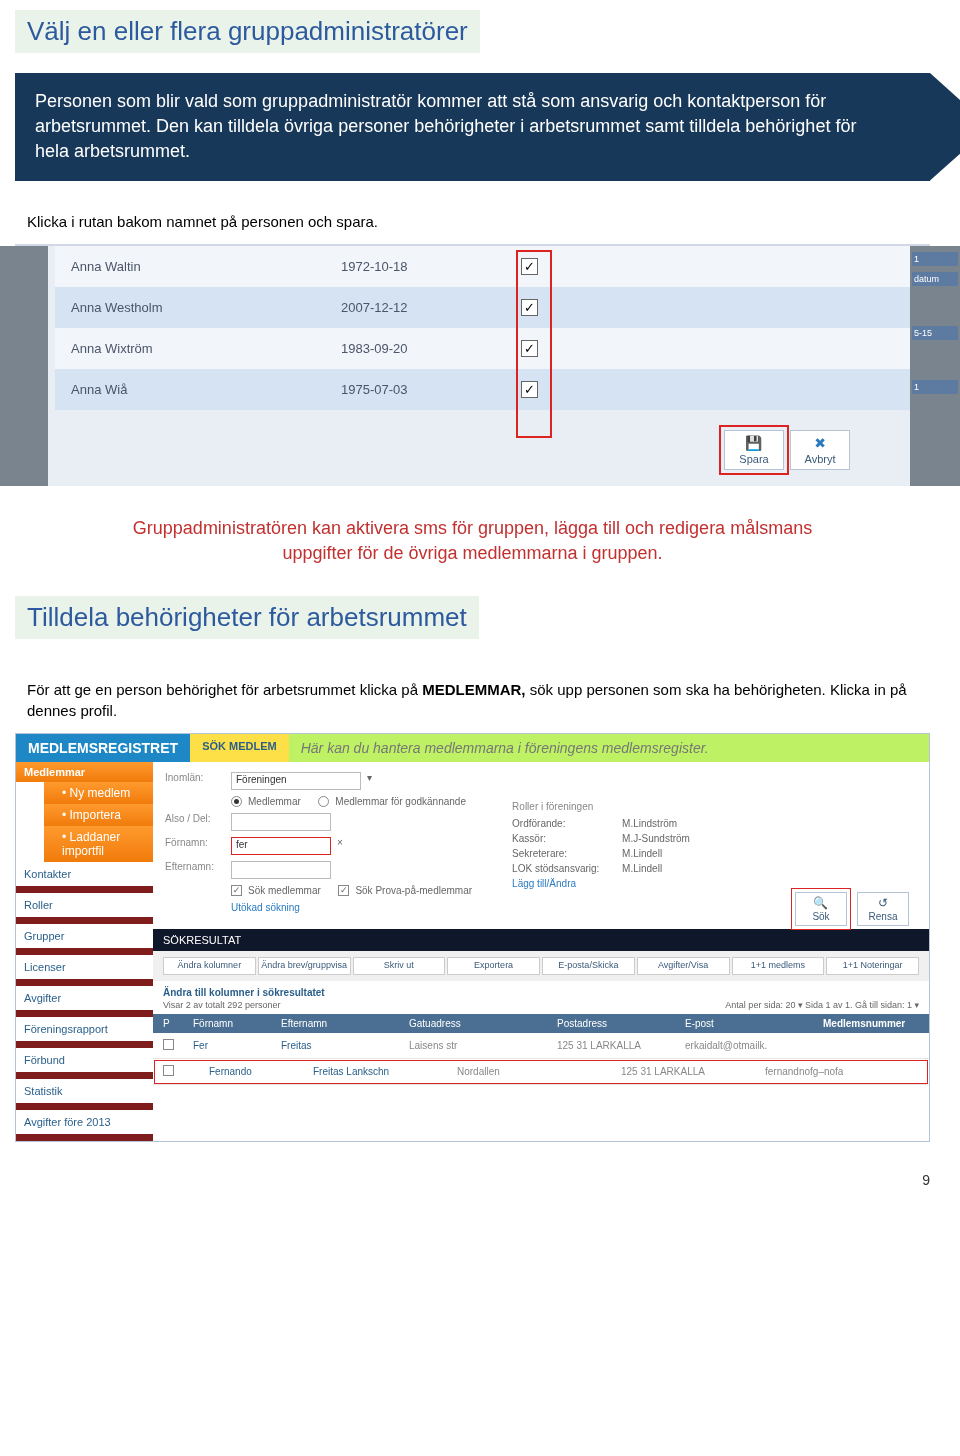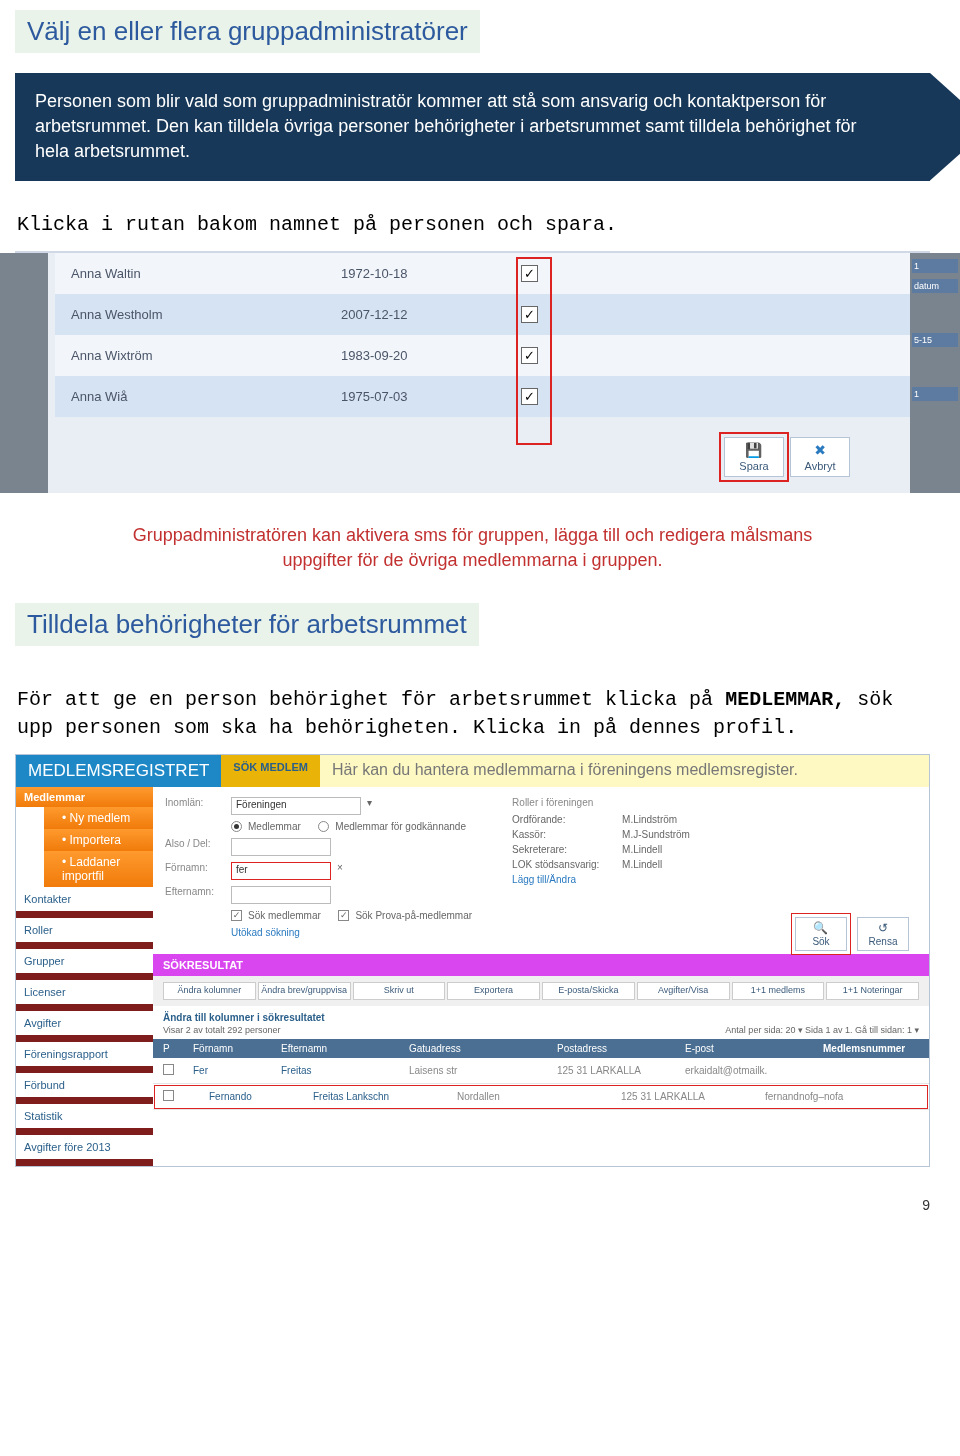--- a/index.html
+++ b/index.html
@@ -33,24 +33,23 @@
     content: "";
     position: absolute;
     right: -60px;
     top: 0;
     bottom: 0;
     width: 60px;
     background: #173858;
     clip-path: polygon(0 0, 100% 50%, 0 100%);
   }
   .body-text {
-    font-size: 20px;
-    margin: 20px 0 12px 2px;
+    font-size: 15px;
+    margin: 20px 0 12px 12px;
     line-height: 1.4;
-    font-family: Liberation Mono, monospace;
   }
   .red-note {
     color: #c23030;
     text-align: center;
     font-size: 18px;
     margin: 30px 90px;
     line-height: 1.4;
   }
 
   
@@ -143,37 +142,38 @@
   }
   .shot2-header {
     display: flex;
     align-items: stretch;
     font-size: 11px;
   }
   .shot2-header .blue {
     background: #1e88c7;
     color: #fff;
     padding: 6px 12px;
-    font-weight: normal;
-    font-size: 17px;
+    font-weight: bold;
+    font-size: 14px;
     white-space: nowrap;
   }
   .shot2-header .grey {
-    background: #eab308;
+    background: #fde047;
     color: #2a5f8a;
     padding: 6px 12px;
     font-weight: bold;
     white-space: nowrap;
   }
   .shot2-header .rest {
     flex: 1;
-    background: #fef9c3;
+    background: #bef264;
     color: #777;
     padding: 6px 12px;
-    font-size: 16px;
+    font-size: 14px;
+    font-style: italic;
   }
   .shot2-body {
     display: flex;
   }
   .sidebar {
     width: 150px;
     background: #fff;
     font-size: 11px;
     color: #2a5f8a;
   }
@@ -209,44 +209,44 @@
   }
   .inp.w100 { width: 100px; }
   .inp.w130 { width: 130px; }
   .inp.redb { border: 1.5px solid #d22; }
   .radio { width:11px; height:11px; border:1px solid #888; border-radius:50%; display:inline-block; vertical-align:middle; }
   .radio.on::after { content:""; display:block; width:5px; height:5px; background:#333; border-radius:50%; margin:2px; }
   .cb { width:11px; height:11px; border:1px solid #888; display:inline-flex; align-items:center; justify-content:center; font-size:9px; background:#fff; }
   .roles { font-size:10px; color:#666; }
   .roles .rrow { display:flex; margin-bottom:4px; }
   .roles .rlbl { width:110px; }
-  .roles .title { color:#888; margin-bottom:6px; }
+  .roles .title { color:#888; margin-bottom:6px;margin-top:29px; }
   .sok-rensa {
     position:absolute;
     right: 20px;
     top: 130px;
     display:flex;
     gap:10px;
   }
   .sb {
     width:52px;
     text-align:center;
     border:1px solid #b5c4d6;
     background:#fff;
     font-size:10px;
     color:#3b5a7a;
     padding:3px 0;
   }
   .sb.redb { outline:1.5px solid #d22; outline-offset:3px; }
   .sb .ic { display:block; font-size:12px; margin-bottom:1px; }
 
   .sokresultat {
-    background:#d946ef;
+    background:#0f172a;
     color:#fff;
-    font-weight:bold;
+    font-weight:normal;
     font-size:11px;
     padding:5px 10px;
   }
   .toolbar {
     display:flex;
     gap:2px;
     background:#f0f0f0;
     padding:6px 10px;
   }
   .tbtn {

